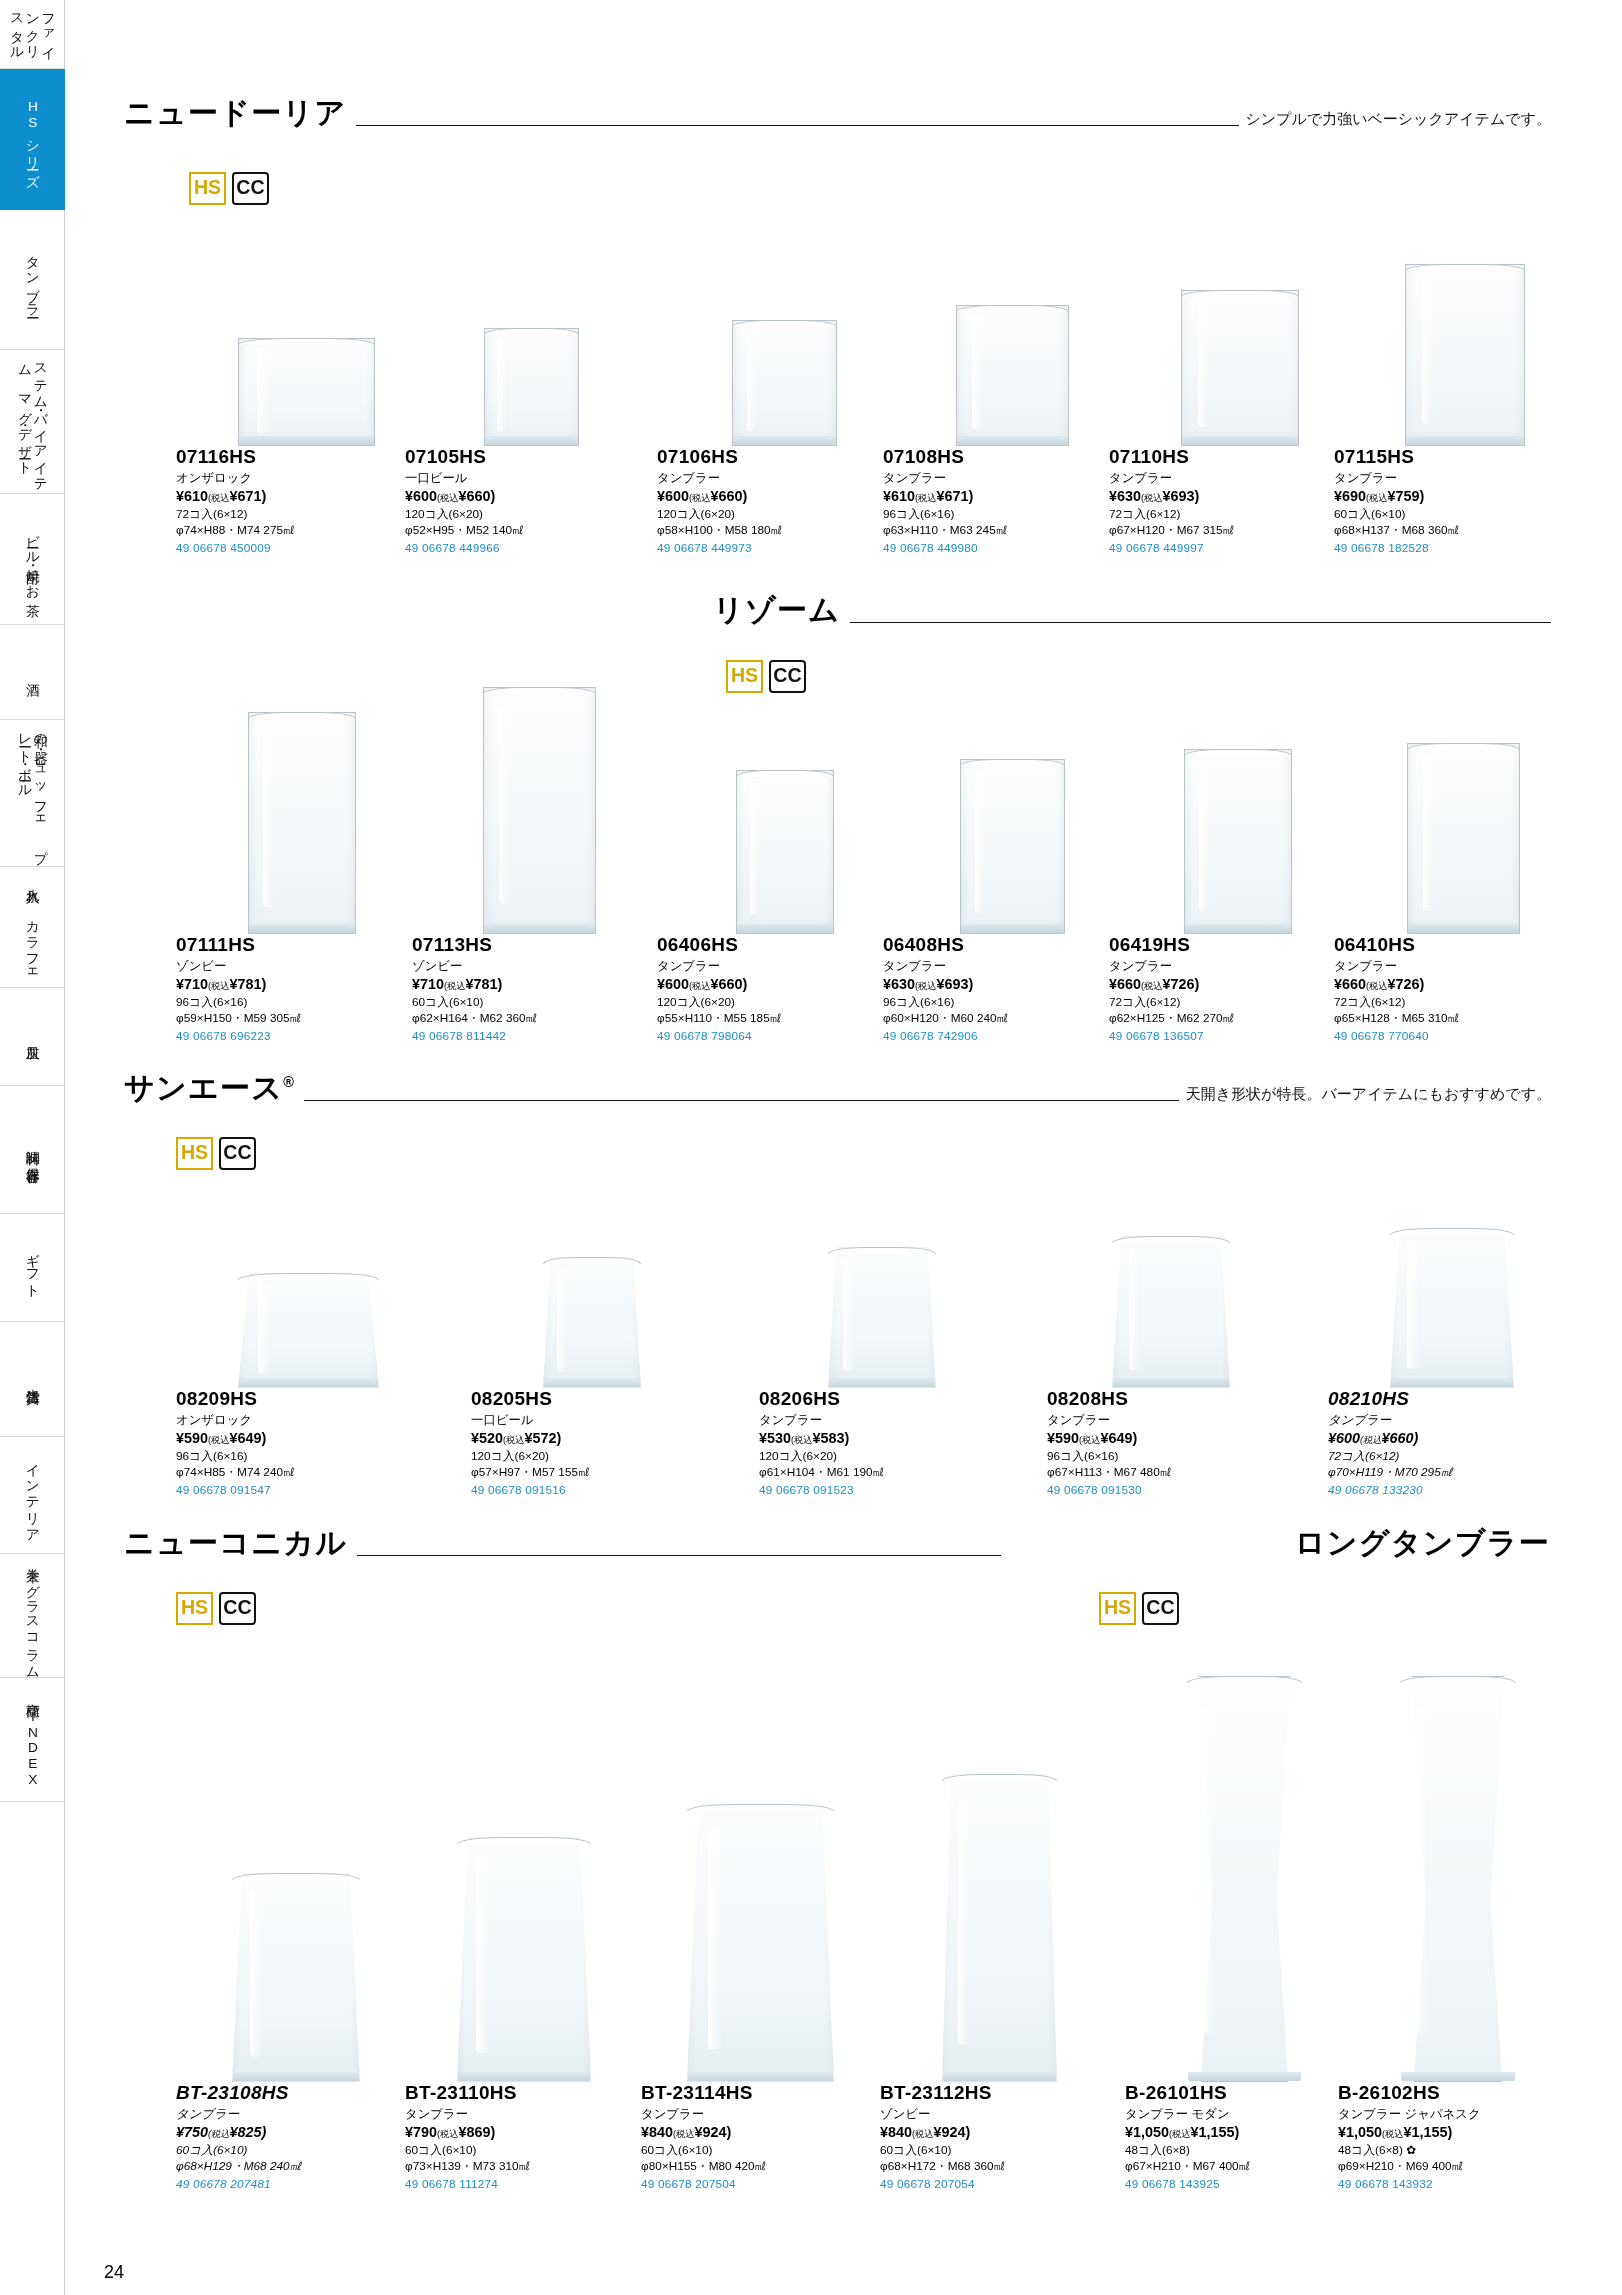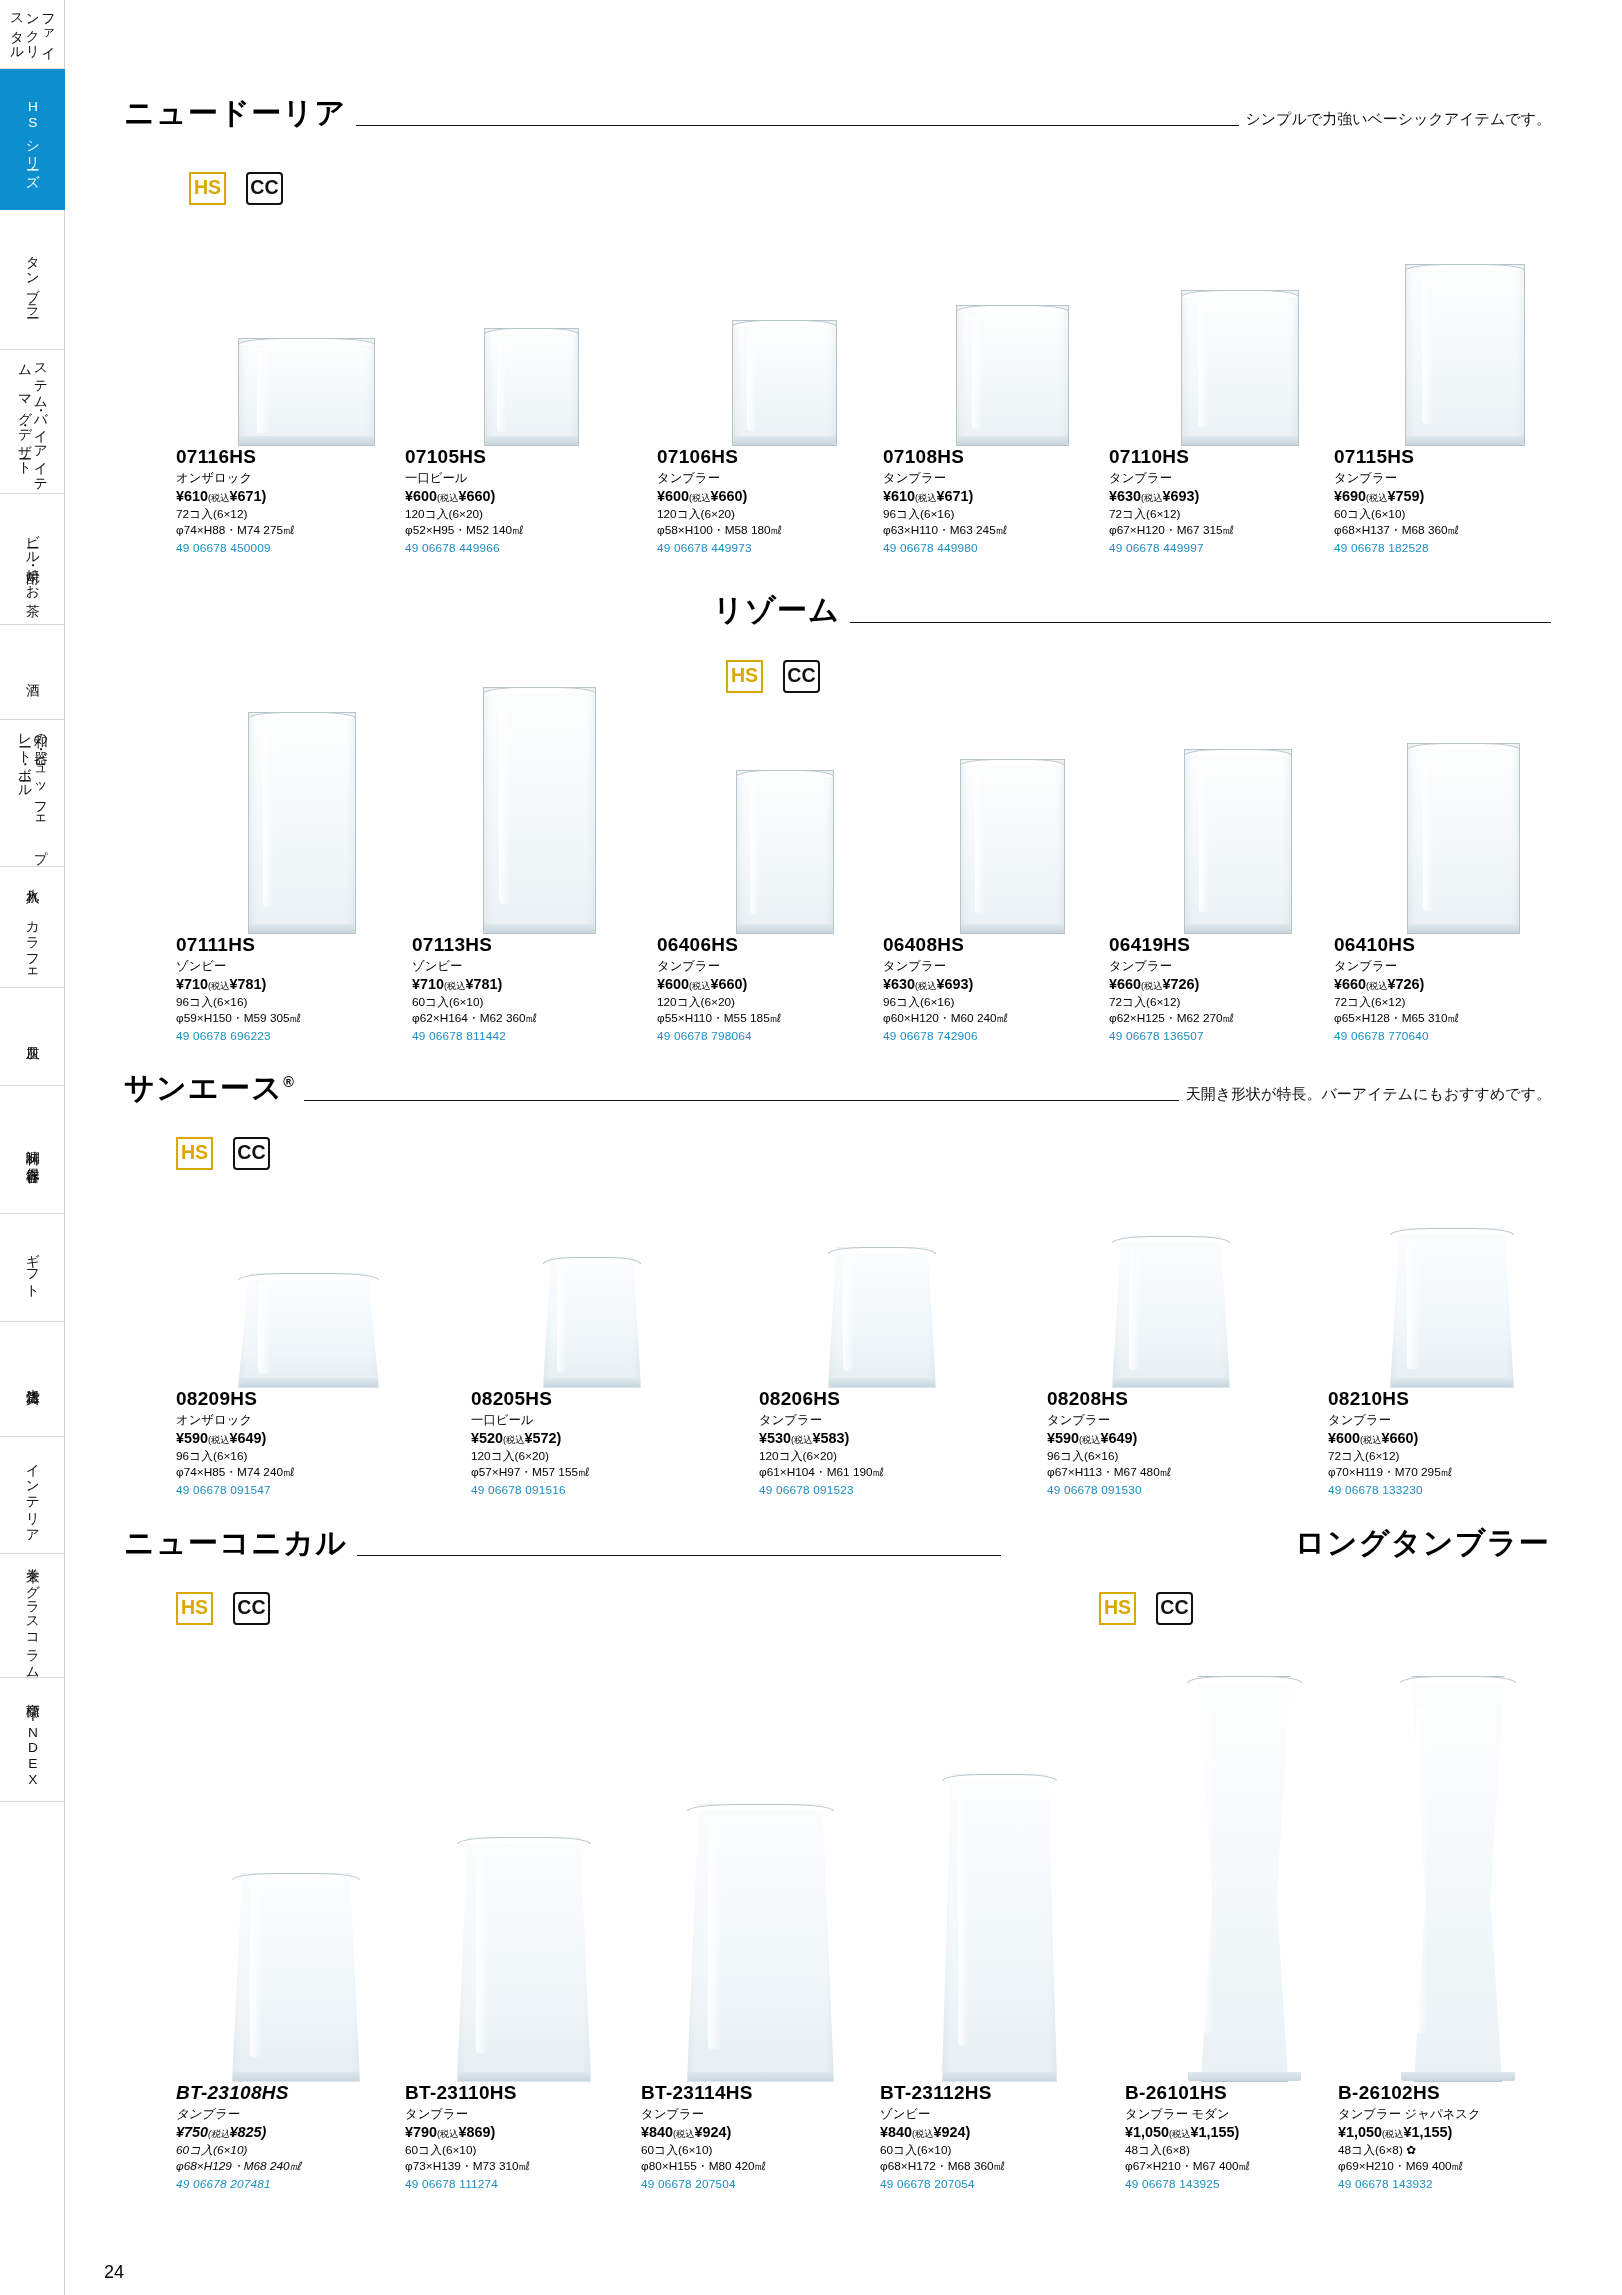--- a/index.html
+++ b/index.html
@@ -40,21 +40,21 @@
   }
   .sect-rule{
     border-bottom:1.3px solid #111;
     flex:1;margin-left:9.2px;margin-bottom:7.9px;
   }
   .sect-head{display:flex;align-items:flex-end;}
   .sect-note{
     font-size:15px;color:#111;margin-bottom:5.2px;margin-left:6.5px;white-space:nowrap;
   }
   
-  .badges{display:flex;gap:20px;margin-top:6.5px;}
+  .badges{display:flex;gap:6px;margin-top:6.5px;}
   .badge{
     width:37px;height:33px;border:2px solid #111;box-sizing:border-box;
     display:flex;align-items:center;justify-content:center;
     font-weight:bold;font-size:19.6px;line-height:1;
   }
   .badge.hs{border-color:#d8a800;color:#d8a800;}
   .badge.cc{border-radius:3.9px;color:#111;}
   
   .item{position:absolute;}
   .glass-wrap{position:relative;}
@@ -497,21 +497,21 @@
     <div class="code">08208HS</div>
     <div class="kind">タンブラー</div>
     <div class="price">
       <span>¥590</span><span class="tax">(税込</span><span class="taxin">¥649)</span>
     </div>
     <div class="pack">96コ入(6×16)</div>
     <div class="spec">φ67×H113・M67  480㎖</div>
     <div class="jan">49 06678 091530</div>
   </div>
 
-  <div class="item" style="left:1263px;top:1171px;width:262px;">
+  <div class="item" style="left:1263px;top:1171px;width:262px;font-style:italic;">
     <div class="glass-wrap" style="height:209px;">
       <div class="glass taper" style="position:absolute;left:62px;bottom:0;width:124px;height:160px;">
         <div class="body"></div>
           <div class="rim"></div>
           <div class="shine"></div>
           <div class="base"></div>
       </div>
     </div>
     <div class="code">08210HS</div>
     <div class="kind">タンブラー</div>

